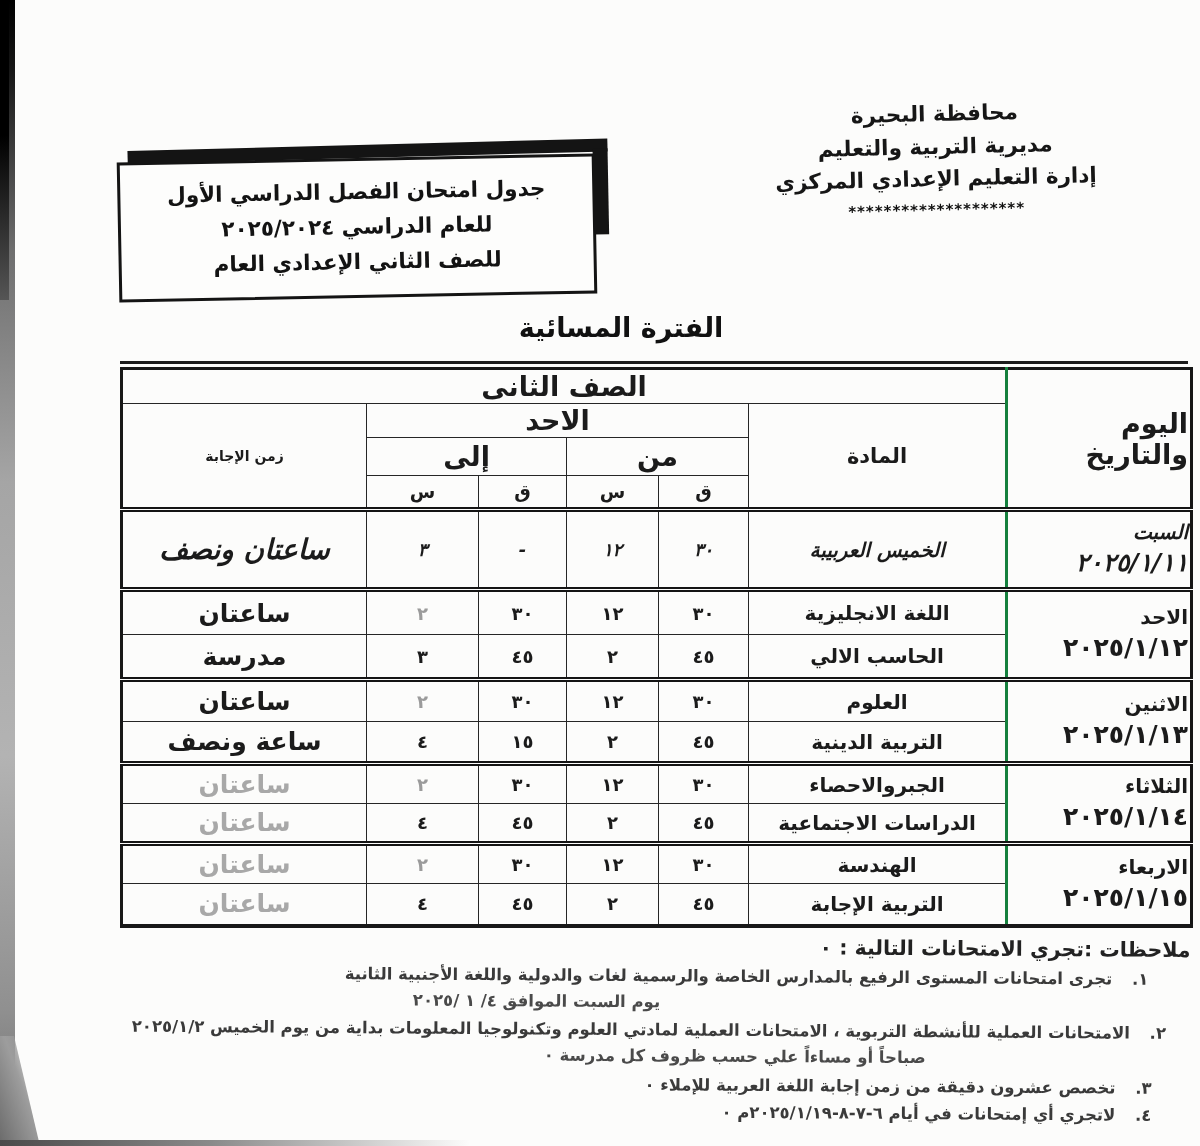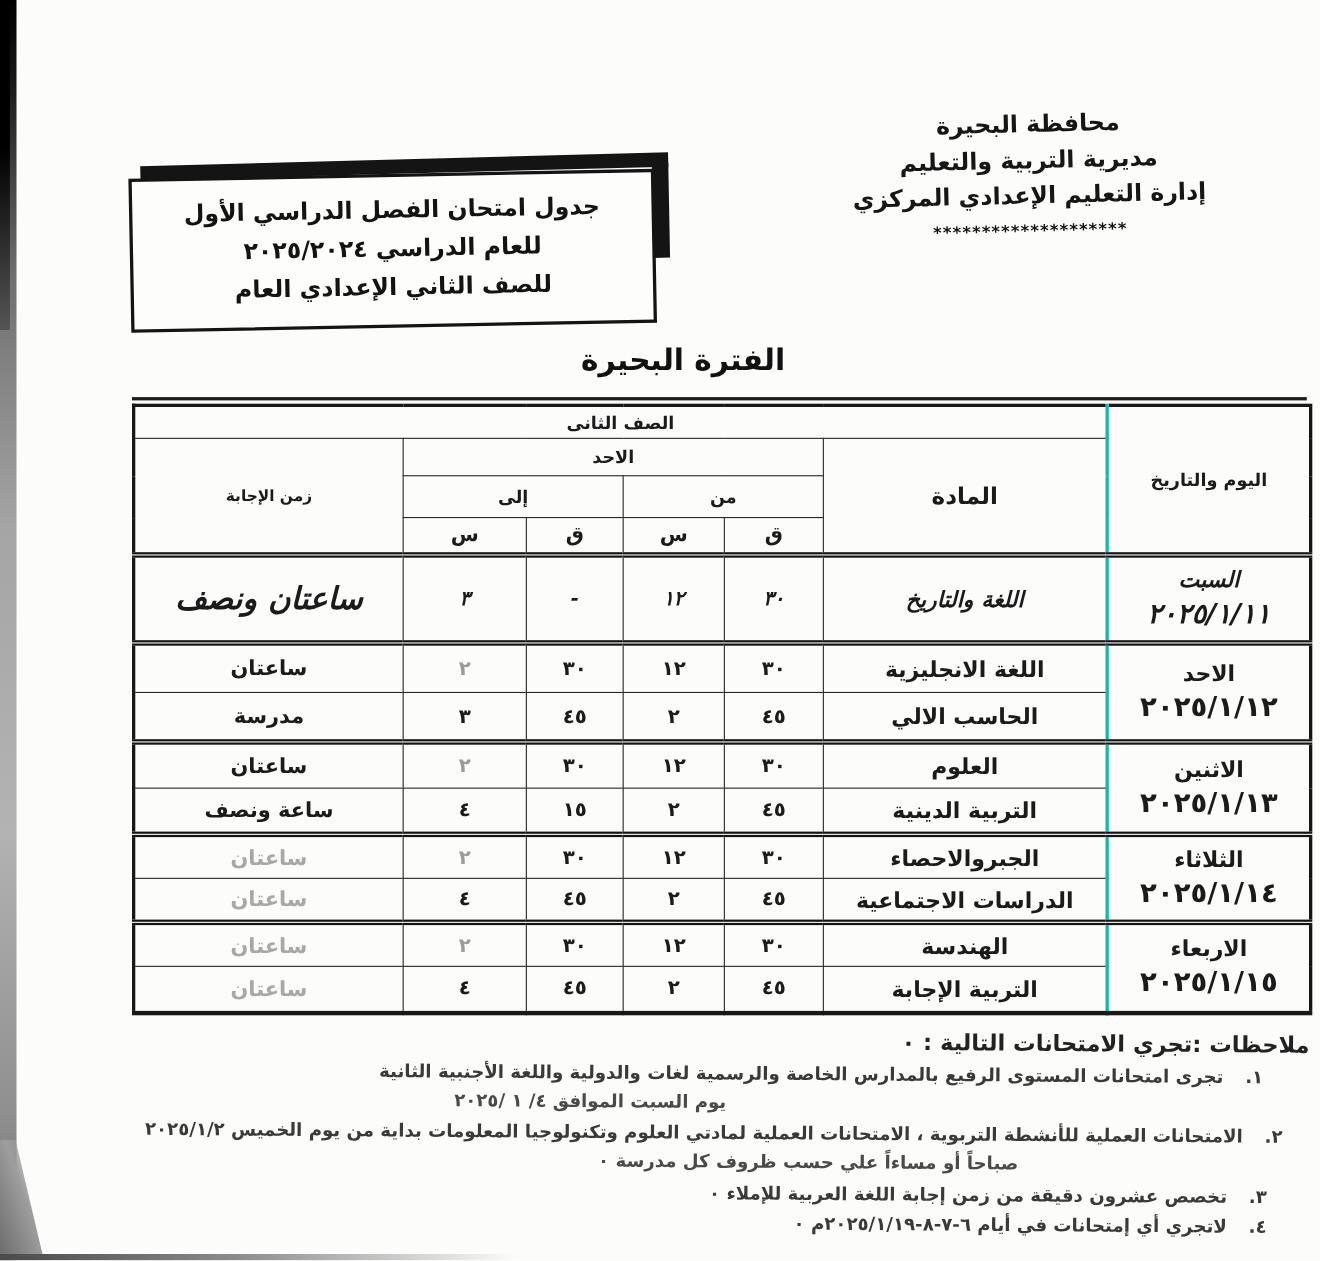--- a/index.html
+++ b/index.html
@@ -39,28 +39,28 @@
   .section-title{position:absolute;left:478px;top:312px;width:286px;text-align:center;
     font-weight:bold;font-size:27px;color:#111;}
 
   
   .table-wrap{position:absolute;left:120px;top:367px;width:1070px;}
   .table-wrap::before{content:"";position:absolute;left:0;right:2px;top:-6px;height:2.5px;background:#1d1d1d;}
   table{border-collapse:collapse;width:100%;table-layout:fixed;direction:rtl;}
   th,td{border:1.8px solid #262626;text-align:center;vertical-align:middle;
     font-weight:bold;color:#1b1b1b;padding:1px 2px;}
   table{border:3px solid #181818;border-bottom-width:4.5px;}
-  th{font-size:16px;}
+  th{font-size:27px;}
   .qs-h{font-size:18.5px;}
-  .day-col,.day-cell{border-left:3px solid #14b8a6;border-right:3px solid #151515;}
+  .day-col,.day-cell{border-left:3px solid #15803d;border-right:3px solid #151515;text-align:right;}
   .day-cell .day-name{display:block;font-size:20px;line-height:1.3;}
   .day-cell .day-date{display:block;font-size:25px;line-height:1.4;}
   td.num{font-size:18px;}
   td.subj{font-size:20px;}
-  td.ans{font-size:19px;}
+  td.ans{font-size:25px;}
   td.ans-big{font-size:28px;}
   tr.group-start th,tr.group-start td{border-top:5px double #141414;}
   tr.h-grade{height:30px;}
   tr.h-time{height:34px;}
   tr.h-fromto{height:38px;}
   tr.h-qs{height:34px;}
   tr.h80{height:80px;font-style:italic;}
   tr.h45{height:45px;}
   tr.h42{height:42px;}
   tr.h40{height:40px;}
@@ -97,21 +97,21 @@
     <div>إدارة التعليم الإعدادي المركزي</div>
     <div class="stars">********************</div>
   </div>
 
   <div class="title-box" dir="rtl">
     <div>جدول امتحان الفصل الدراسي الأول</div>
     <div>للعام الدراسي ٢٠٢٥/٢٠٢٤</div>
     <div>للصف الثاني الإعدادي العام</div>
   </div>
 
-  <div class="section-title" dir="rtl">الفترة البحيرة</div>
+  <div class="section-title" dir="rtl">الفترة المسائية</div>
 
   <div class="table-wrap">
     <table dir="rtl">
       <colgroup>
         <col style="width:185px">
           <col style="width:258px">
           <col style="width:90px">
         <col style="width:92px">
           <col style="width:88px">
           <col style="width:112px">
@@ -136,21 +136,21 @@
           <th class="qs-h">س</th>
           <th class="qs-h">ق</th>
           <th class="qs-h">س</th>
         </tr>
 
         <tr class="group-start h80">
           <td class="day-cell">
             <span class="day-name">السبت</span>
             <span class="day-date">٢٠٢٥/١/١١</span>
           </td>
-          <td class="subj">اللغة والتاريخ</td>
+          <td class="subj">الخميس العربيبة</td>
           <td class="num">٣٠</td>
           <td class="num">١٢</td>
           <td class="num">-</td>
           <td class="num">٣</td>
           <td class="ans ans-big">ساعتان ونصف</td>
         </tr>
 
         <tr class="group-start h45">
           <td rowspan="2" class="day-cell">
             <span class="day-name">الاحد</span>

